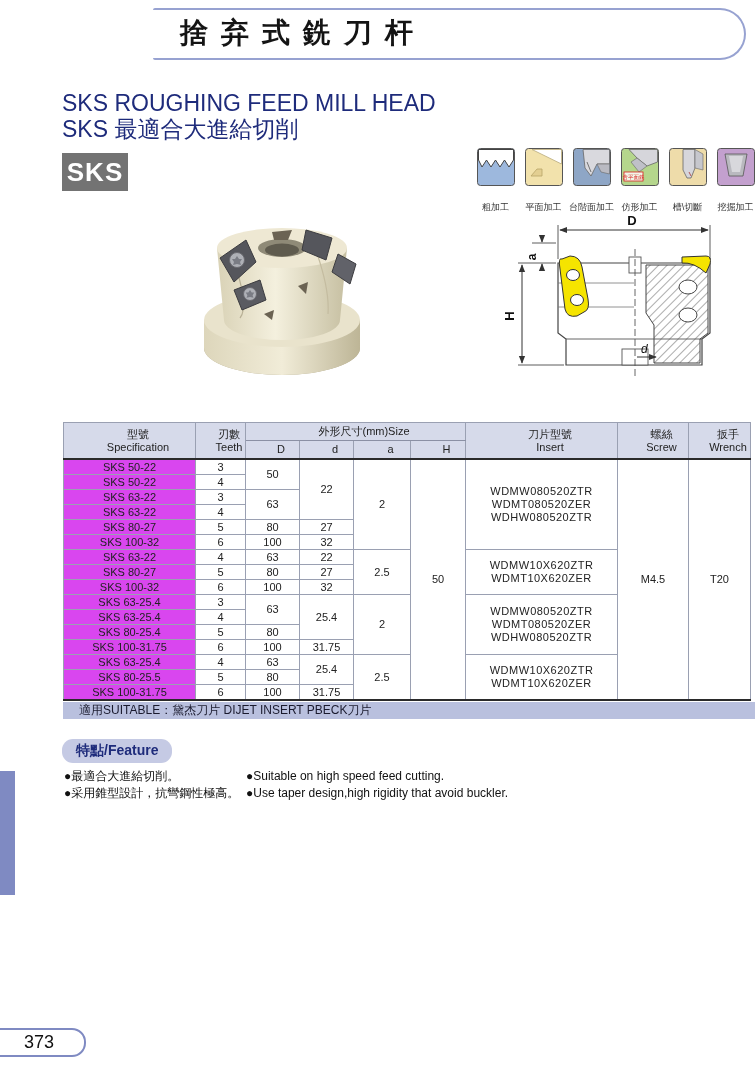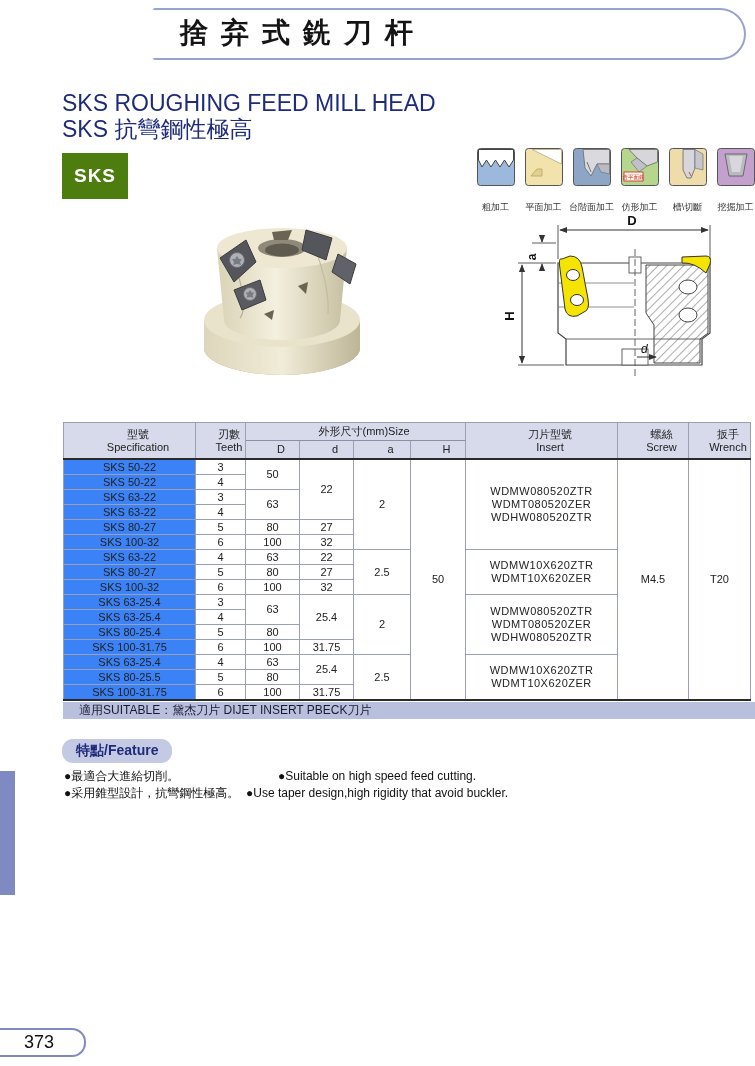--- a/index.html
+++ b/index.html
@@ -8,22 +8,22 @@
 
   
   .title-frame{position:absolute;left:153px;top:8px;width:591px;height:48px;
                border:2px solid #97a2d1;border-left:none;border-radius:2px 26px 26px 2px;}
   .title-text{position:absolute;left:180px;top:14px;font-size:28px;font-weight:700;
               letter-spacing:13px;color:#141414;white-space:nowrap;}
 
   
   .heading{position:absolute;left:62px;top:90px;color:#1e2b7b;font-weight:400;
            font-size:23px;line-height:26px;white-space:nowrap;}
-  .sks-badge{position:absolute;left:62px;top:153px;width:66px;height:46px;background:#4d7c0f;
-             color:#fff;font-size:19px;font-weight:700;display:flex;align-items:center;
+  .sks-badge{position:absolute;left:62px;top:153px;width:66px;height:38px;background:#737373;
+             color:#fff;font-size:26px;font-weight:700;display:flex;align-items:center;
              justify-content:center;letter-spacing:1px;}
 
   
   .icons-row{position:absolute;left:476px;top:148px;display:flex;gap:9px;}
   .icon-item{width:39px;display:flex;flex-direction:column;align-items:center;gap:12px;}
   .icon-item svg{display:block;}
   .icon-label{font-size:9px;color:#333;margin-top:3px;white-space:nowrap;}
 
   
   .photo{position:absolute;left:180px;top:196px;}
@@ -33,49 +33,49 @@
   .table-wrap{position:absolute;left:63px;top:422px;width:687px;}
   table.spec{border-collapse:collapse;table-layout:fixed;width:687px;}
   table.spec td{border:1px solid #9aa0b2;text-align:center;font-size:11px;
                 padding:0;height:14px;line-height:13px;color:#222;}
   table.spec thead td{background:#d6daea;white-space:pre-line;font-size:11px;
                       height:17px;line-height:13px;}
   table.spec thead td{border-bottom-color:#8b90a4;padding-left:17px;}
   table.spec thead tr:last-child td,
   table.spec thead td[rowspan]{border-bottom:2px solid #2a2a2a;}
   table.spec{border:1px solid #6f7488;border-bottom:2px solid #2a2a2a;}
-  td.spec-cell{background:#3b82f6;}
+  td.spec-cell{background:#d946ef;}
   td.ins{white-space:pre-line;line-height:15px;letter-spacing:0.5px;}
   .suitable-bar{width:681px;height:17px;background:#b9c0de;font-size:12px;color:#1a1a2e;
                 line-height:17px;padding-left:16px;margin-top:1px;white-space:nowrap;overflow:hidden;}
 
   
   .feature-badge{position:absolute;left:62px;top:739px;background:#c5cae4;color:#1e2b7b;
                  font-size:14px;font-weight:700;padding:3px 14px;border-radius:11px;}
   .bullets{position:absolute;top:768px;font-size:12px;line-height:17px;color:#111;white-space:nowrap;}
   .bullets.zh{left:64px;}
-  .bullets.en{left:246px;text-align:center;}
+  .bullets.en{left:246px;}
 
   
   .left-bar{position:absolute;left:0;top:771px;width:15px;height:124px;background:#7f8ac2;}
   .page-pill{position:absolute;left:-24px;top:1028px;width:90px;height:25px;
              border:2px solid #7f8ac2;border-radius:14px;display:flex;align-items:center;
              justify-content:center;padding-left:16px;font-size:18px;color:#111;background:#fff;}
 </style>
 </head>
 <body>
 
 <div class="page">
 
   <div class="title-frame"></div>
   <div class="title-text">捨弃式銑刀杆</div>
 
   <div class="heading">
     <div>SKS ROUGHING FEED MILL HEAD</div>
-    <div>SKS 抗彎鋼性極高</div>
+    <div>SKS 最適合大進給切削</div>
   </div>
   <div class="sks-badge">SKS</div>
 
   <div class="icons-row">
     <div class="icon-item">
       <svg width="38" height="38" viewBox="0 0 38 38">
         <rect x="0.5" y="0.5" width="37" height="37" rx="3" fill="#9db8dd" stroke="#555"></rect>
         <path d="M1.5,1.5 H36.5 V12 L32,19 27.5,12 23,19 18.5,12 14,19 9.5,12 5,19 1.5,12 Z" fill="#fff" stroke="#444" stroke-width="1"></path>
       </svg>
       <span class="icon-label">粗加工</span>

